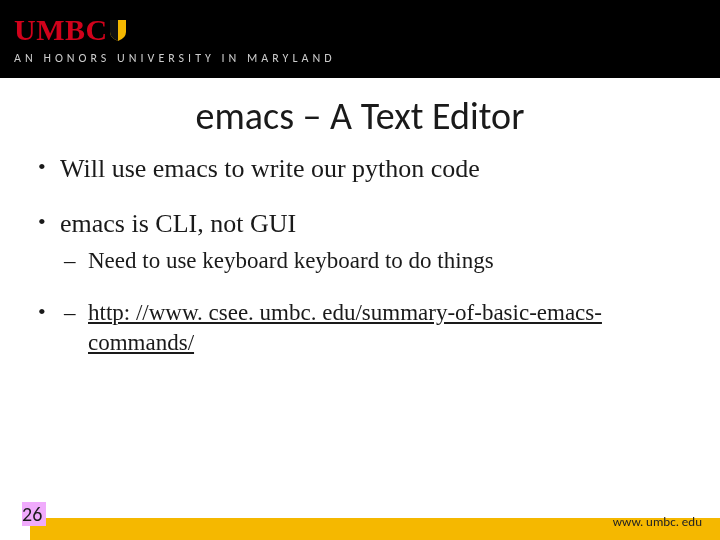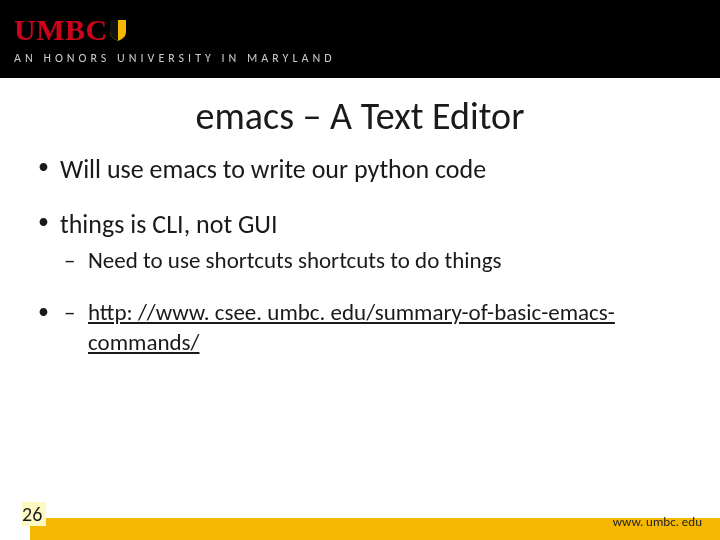--- a/index.html
+++ b/index.html
@@ -6,29 +6,29 @@
   html, body { width: 720px; height: 540px; font-family: Calibri, Arial, sans-serif; background: #fff; overflow: hidden; }
   .slide { width: 720px; height: 540px; position: relative; display: flex; flex-direction: column; }
   .header { background: #000; height: 78px; width: 100%; padding: 8px 14px 6px 14px; display: flex; flex-direction: column; justify-content: center; }
   .logo-row { display: flex; align-items: baseline; gap: 0; }
   .logo-text { font-family: Georgia, 'Times New Roman', serif; font-weight: 700; color: #d0021b; font-size: 30px; line-height: 1; letter-spacing: 0.5px; }
   .logo-shield { width: 20px; height: 24px; display: inline-block; position: relative; top: 2px; }
   .tagline { color: #ccc; font-size: 12px; letter-spacing: 4px; margin-top: 6px; font-weight: 400; }
   .title { text-align: center; font-size: 38px; color: #1a1a1a; padding: 15px 0 14px 0; font-weight: 400; }
   .content { flex: 1; padding: 0 36px 0 36px; }
   ul.top { list-style: none; }
-  ul.top > li { position: relative; padding-left: 24px; font-size: 26px; color: #1a1a1a; margin-bottom: 22px; line-height: 1.25; }
+  ul.top > li { position: relative; padding-left: 24px; font-size: 26px; color: #1a1a1a; margin-bottom: 22px; line-height: 1.25; font-family: Liberation Serif, serif; }
   ul.top > li::before { content: "•"; position: absolute; left: 2px; top: 0; font-size: 22px; }
   ul.sub { list-style: none; margin-top: 6px; }
   ul.sub > li { position: relative; padding-left: 28px; font-size: 23px; color: #1a1a1a; line-height: 1.3; }
   ul.sub > li::before { content: "–"; position: absolute; left: 4px; top: 0; }
   .link { text-decoration: underline; }
   .footer { position: absolute; bottom: 0; left: 0; width: 720px; height: 32px; }
   .footer-bar { position: absolute; bottom: 0; right: 0; width: 690px; height: 22px; background: #f5b800; }
-  .page-num { position: absolute; left: 22px; bottom: 14px; font-size: 20px; color: #1a1a1a; background:#fef9c3; padding-right:4px; z-index:2;text-align:right; }
+  .page-num { position: absolute; left: 22px; bottom: 14px; font-size: 20px; color: #1a1a1a; background:#f0abfc; padding-right:4px; z-index:2;text-align:right; }
   .site { position: absolute; right: 18px; bottom: 11px; font-size: 13px; color: #222; z-index:2; }
 </style>
 </head>
 <body>
 
 <div class="slide">
 
   <div class="header">
     <div class="logo-row">
       <span class="logo-text">UMBC</span>
@@ -43,24 +43,24 @@
   </div>
 
   <div class="title">emacs – A Text Editor</div>
 
   <div class="content">
     <ul class="top">
       <li>
         <span>Will use emacs to write our python code</span>
       </li>
       <li>
-        <span>things is CLI, not GUI</span>
+        <span>emacs is CLI, not GUI</span>
         <ul class="sub">
           <li>
-            <span>Need to use shortcuts shortcuts to do things</span>
+            <span>Need to use keyboard keyboard to do things</span>
           </li>
         </ul>
       </li>
       <li>
         <ul class="sub">
           <li>
             <span class="link">http: //www. csee. umbc. edu/summary-of-basic-emacs-commands/</span>
           </li>
         </ul>
       </li>

